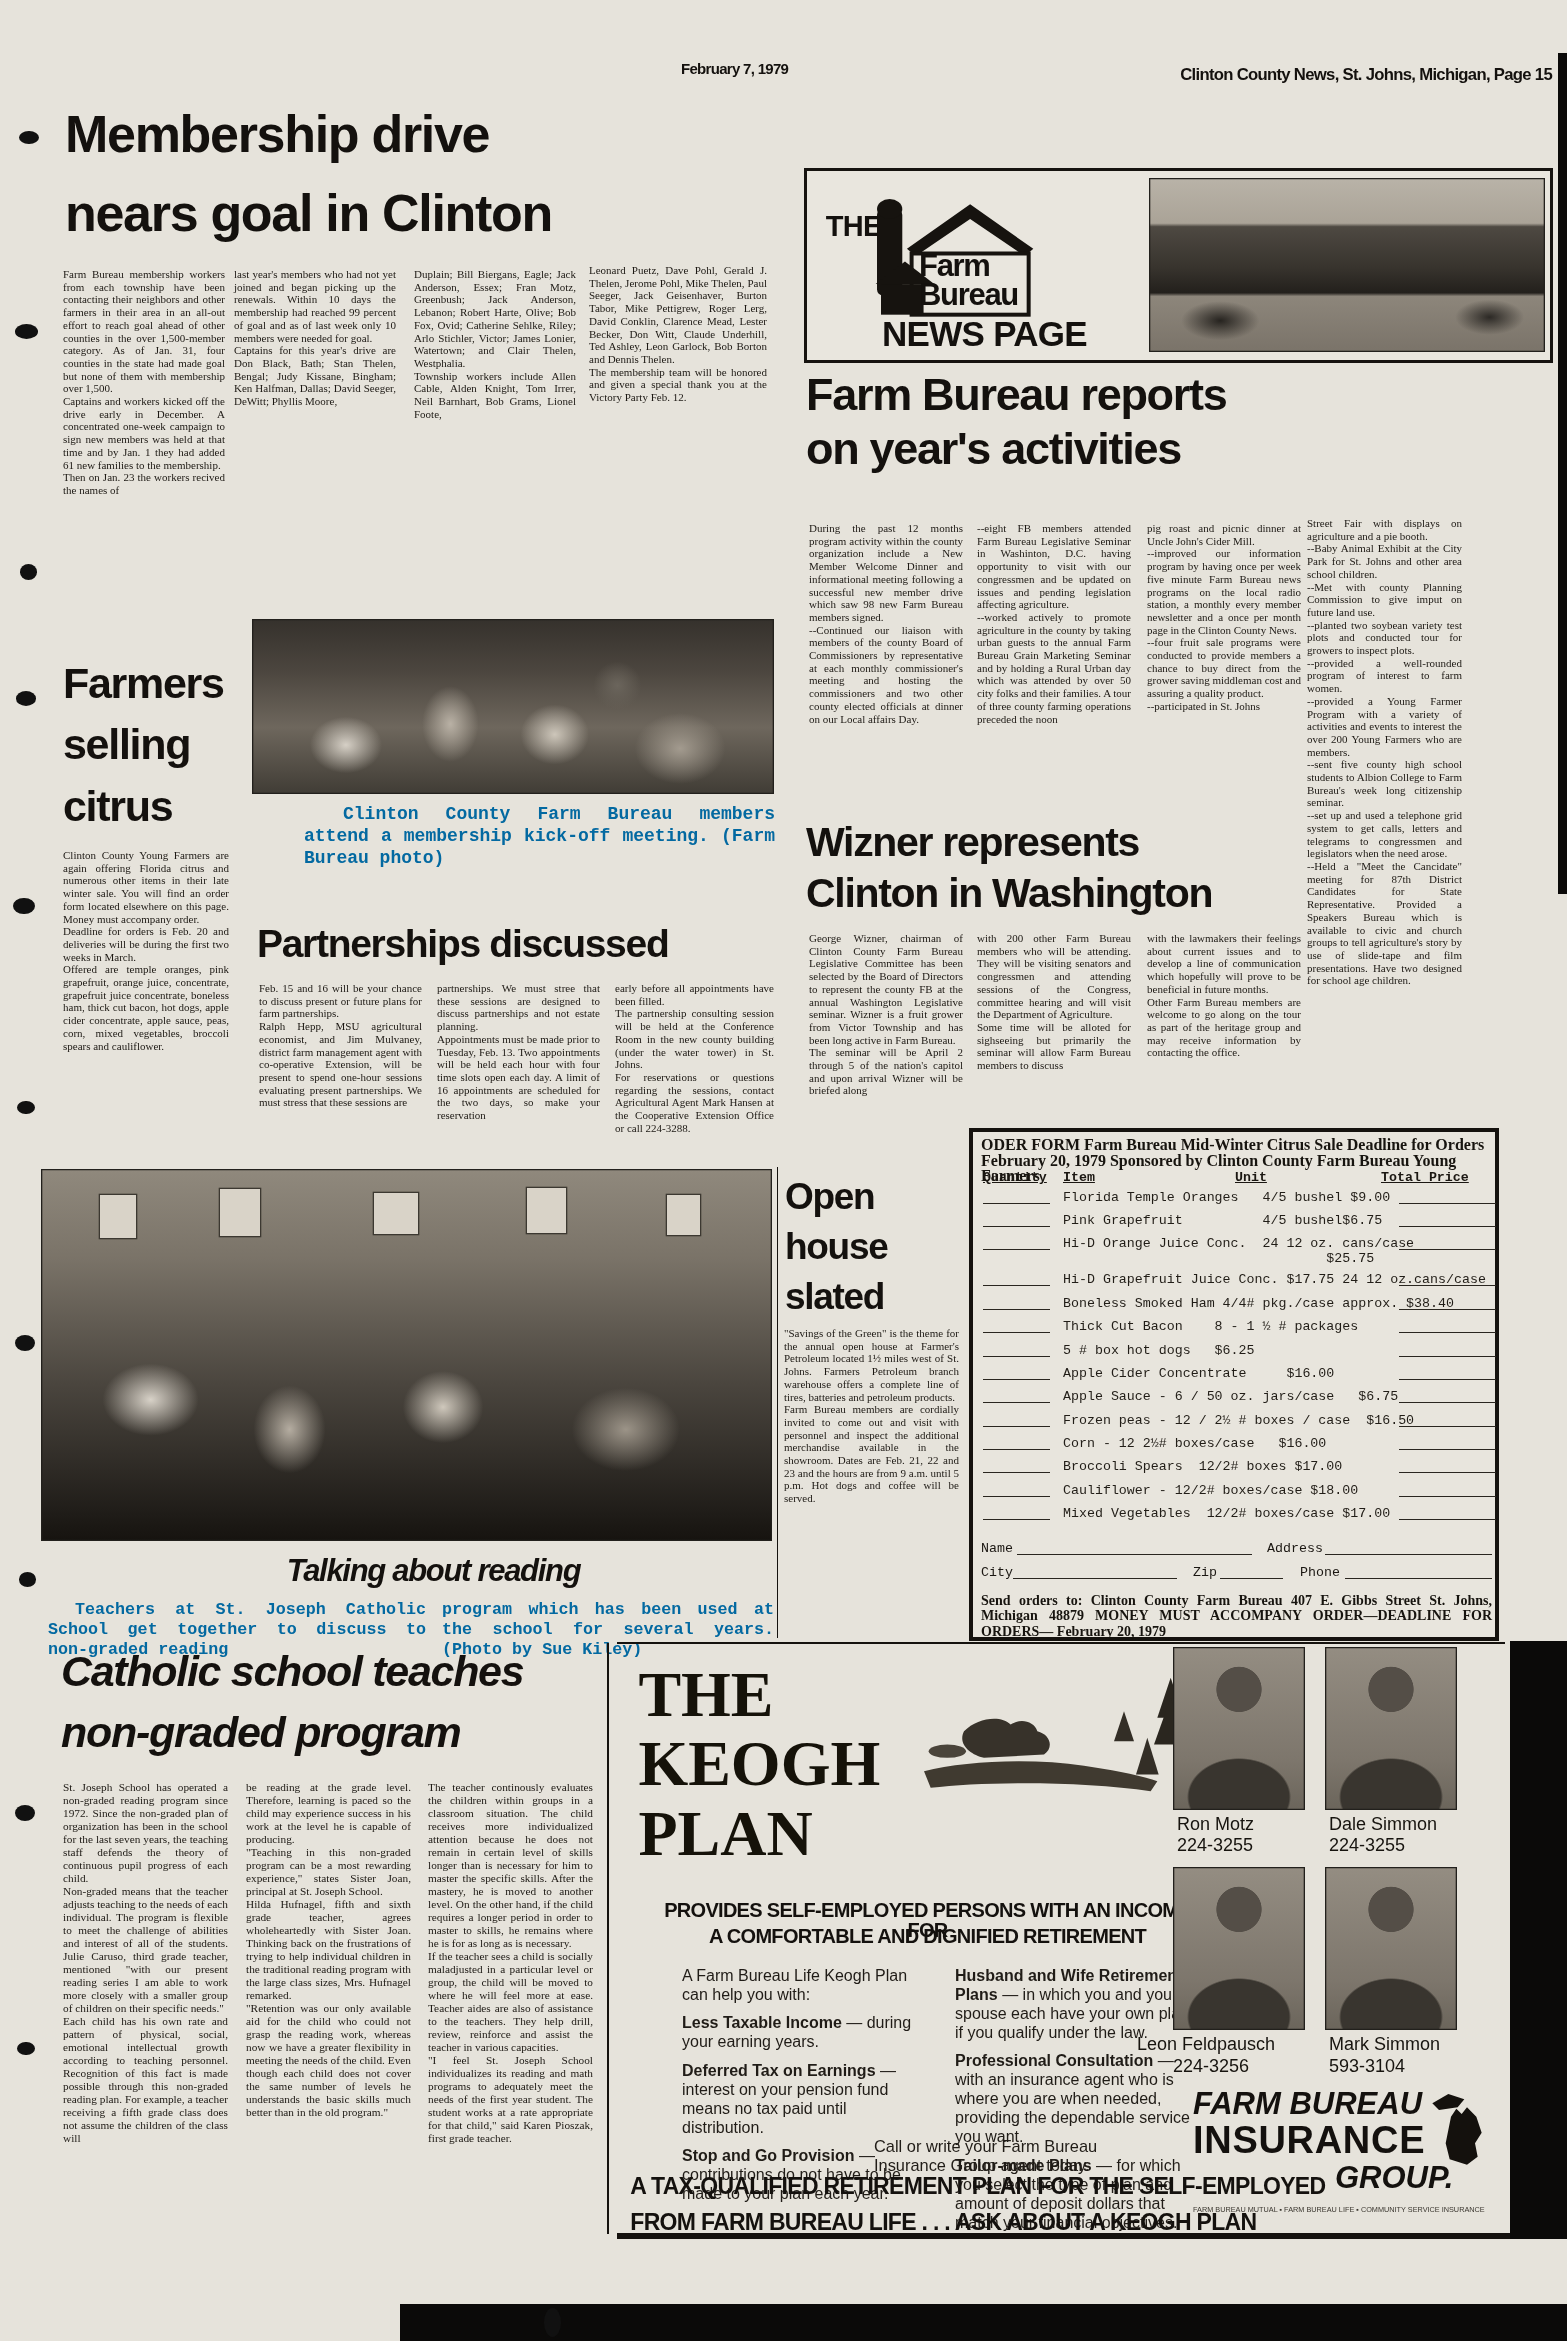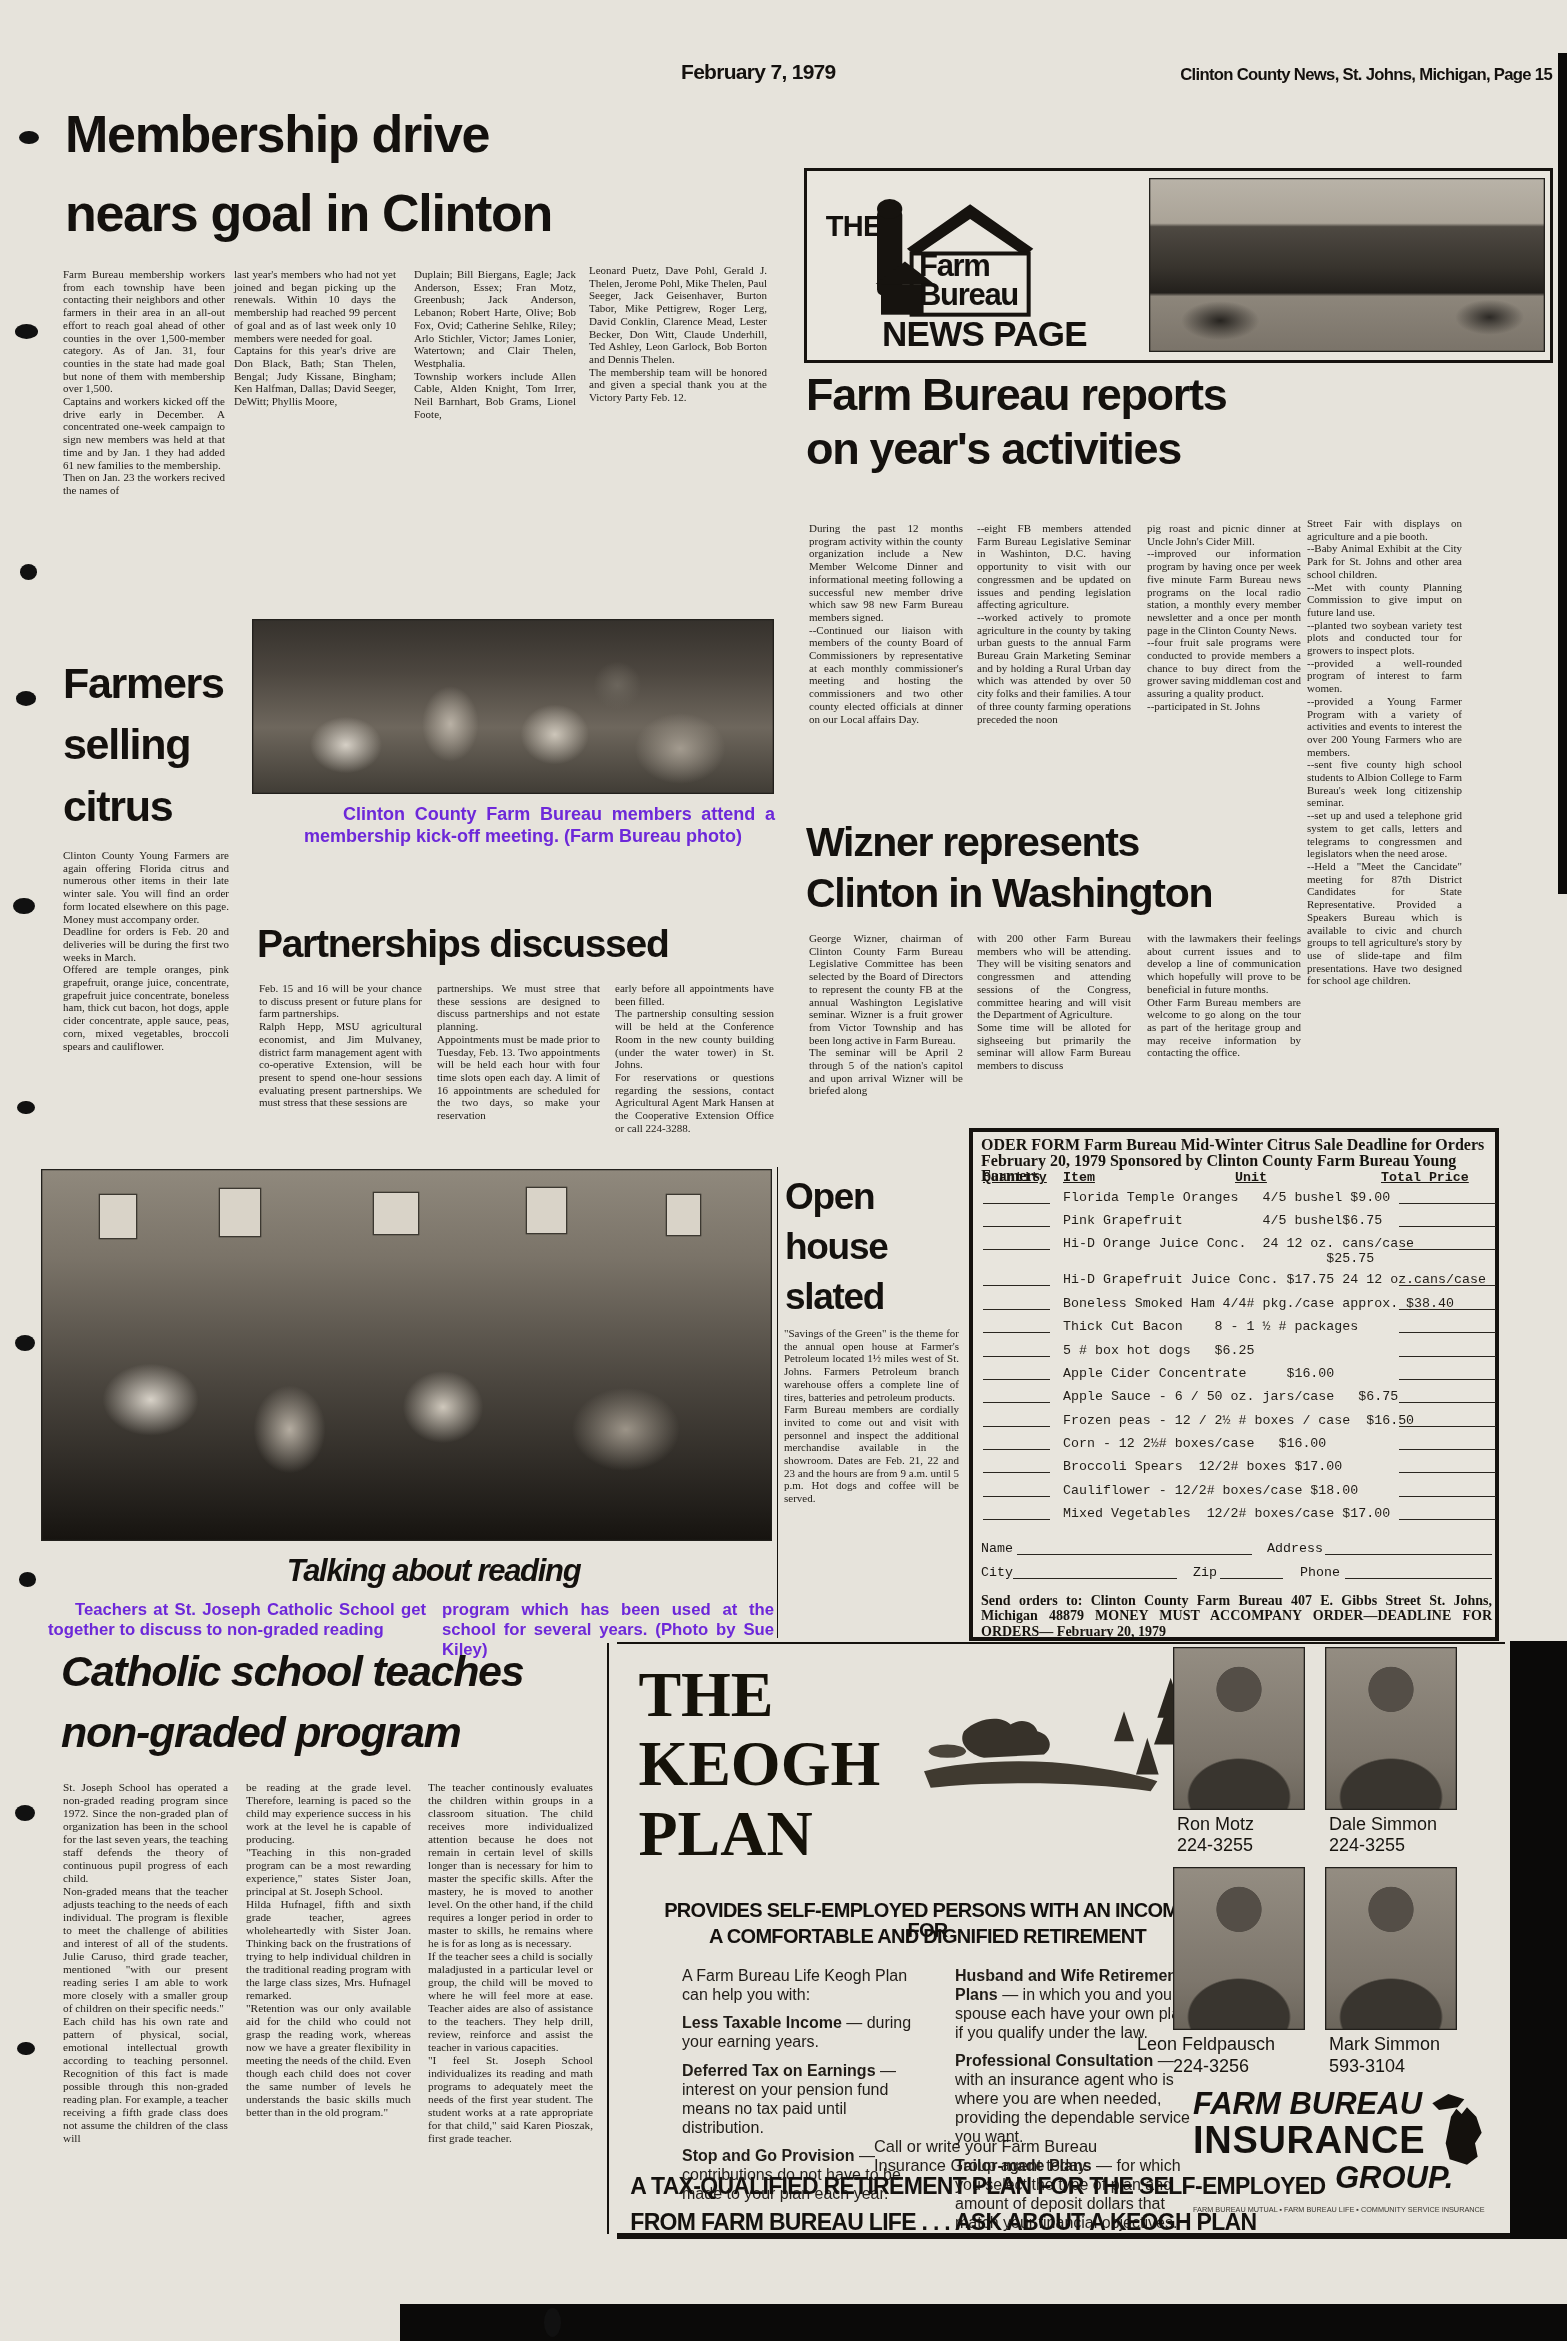--- a/index.html
+++ b/index.html
@@ -7,22 +7,22 @@
         font-family:"Liberation Serif",serif;color:#1b1712;}
   .abs{position:absolute;}
   
   .col{position:absolute;font:11px/12.7px "Liberation Serif",serif;text-align:justify;
        white-space:pre-line;color:#1d1914;}
   .col-lg{font:11.3px/13px "Liberation Serif",serif;}
   
   .h{position:absolute;font-family:"Liberation Sans",sans-serif;font-weight:700;
      color:#14110e;letter-spacing:-1.3px;line-height:1;}
   .hi{font-style:italic;}
-  .capt{position:absolute;font-family:Liberation Sans, sans-serif;font-weight:700;
-        font-size:16.7px;line-height:20px;color:#6d28d9;text-align:justify;}
+  .capt{position:absolute;font-family:Liberation Mono, monospace;font-weight:700;
+        font-size:16.7px;line-height:20px;color:#0369a1;text-align:justify;}
   
   .photo{position:absolute;box-shadow:0 0 0 1.3px #22201c inset;}
   .p1{background:
       radial-gradient(ellipse 60px 47px at 18% 72%,#d6d0c6 0%,rgba(214,208,198,0) 60%),
       radial-gradient(ellipse 47px 63px at 38% 60%,#b9b1a5 0%,rgba(185,177,165,0) 60%),
       radial-gradient(ellipse 57px 50px at 58% 66%,#cdc6ba 0%,rgba(205,198,186,0) 60%),
       radial-gradient(ellipse 73px 57px at 82% 74%,#a39b8f 0%,rgba(163,155,143,0) 62%),
       radial-gradient(ellipse 40px 40px at 70% 38%,#6b655c 0%,rgba(107,101,92,0) 60%),
       linear-gradient(180deg,#35312c 0%,#4c463f 30%,#6e675d 62%,#403c35 100%);}
   .p2{background:
@@ -59,21 +59,21 @@
   .adp b{font-weight:700;}
   .rule{position:absolute;background:#15120e;}
   .blob{position:absolute;background:#111;border-radius:50%;}
   .blk{position:absolute;background:#0b0a09;}
 </style>
 </head>
 <body>
 
 <div id="page">
 
-  <div class="abs h" style="left:681px;top:61px;width:220px;font-size:21px;letter-spacing:-0.7px;">February 7, 1979</div>
+  <div class="abs h" style="left:681px;top:61px;width:220px;font-size:15px;letter-spacing:-0.7px;">February 7, 1979</div>
   <div class="abs h" style="left:1081px;top:67px;width:471px;font-size:16.7px;letter-spacing:-0.7px;text-align:right;">Clinton County News, St. Johns, Michigan, Page 15</div>
 
   <div class="h" style="left:65px;top:108px;font-size:52px;">Membership drive</div>
   <div class="h" style="left:65px;top:187px;font-size:52px;">nears goal in Clinton</div>
   <div class="col" style="left:63px;top:268px;width:162px;height:337px;">Farm Bureau membership workers from each township have been contacting their neighbors and other farmers in their area in an all-out effort to reach goal ahead of other counties in the over 1,500-member category. As of Jan. 31, four counties in the state had made goal but none of them with membership over 1,500.
    Captains and workers kicked off the drive early in December. A concentrated one-week campaign to sign new members was held at that time and by Jan. 1 they had added 61 new families to the membership.
    Then on Jan. 23 the workers recived the names of</div>
   <div class="col" style="left:234px;top:268px;width:162px;height:287px;">last year's members who had not yet joined and began picking up the renewals. Within 10 days the membership had reached 99 percent of goal and as of last week only 10 members were needed for goal.
    Captains for this year's drive are Don Black, Bath; Stan Thelen, Bengal; Judy Kissane, Bingham; Ken Halfman, Dallas; David Seeger, DeWitt; Phyllis Moore,</div>
   <div class="col" style="left:414px;top:268px;width:162px;height:280px;">Duplain; Bill Biergans, Eagle; Jack Anderson, Essex; Fran Motz, Greenbush; Jack Anderson, Lebanon; Robert Harte, Olive; Bob Fox, Ovid; Catherine Sehlke, Riley; Arlo Stichler, Victor; James Lonier, Watertown; and Clair Thelen, Westphalia.

